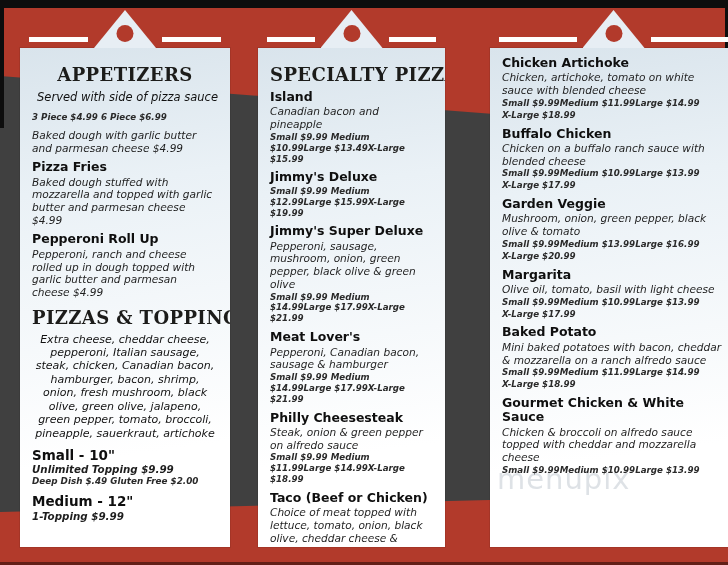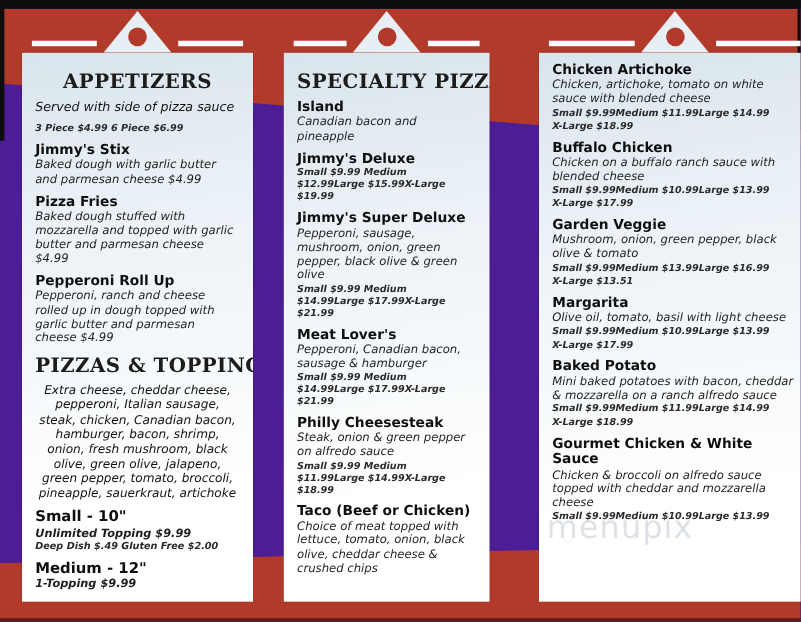--- a/index.html
+++ b/index.html
@@ -1,17 +1,17 @@
 <!DOCTYPE html>
 <html><head>
 <meta charset="utf-8">
 <style>
   html,body{margin:0;padding:0;background:#222;}
   #page{position:relative;width:728px;height:565px;overflow:hidden;
-        font-family:"DejaVu Sans","Liberation Sans",sans-serif;background:#4c1d95;}
+        font-family:"DejaVu Sans","Liberation Sans",sans-serif;background:#404040;}
   
   .bg{position:absolute;inset:0;pointer-events:none;}
   #bg-red-top{background:#b23a2b;clip-path:polygon(0 8px,728px 8px,728px 132px,0 76px);}
   #bg-red-bottom{background:#b23a2b;clip-path:polygon(0 512px,728px 494px,728px 565px,0 565px);}
   #bar-top{position:absolute;left:0;top:0;width:728px;height:8px;background:#0d0d0d;}
   #bar-bottom{position:absolute;left:0;bottom:0;width:728px;height:3px;background:rgba(0,0,0,.45);}
   #edge-left{position:absolute;left:0;top:0;width:4px;height:128px;background:#0d0d0d;}
   #edge-right{position:absolute;right:0;top:0;width:3px;height:118px;background:#0d0d0d;}
 
   
@@ -30,21 +30,21 @@
        width:17px;height:17px;border-radius:50%;background:#b23a2b;}
   .dash{position:absolute;top:-11px;height:5px;background:#ffffff;}
   .dash-l{left:9px;width:calc(50% - 46px);}
   .dash-r{right:9px;width:calc(50% - 46px);}
 
   .panel-content{position:absolute;inset:0;padding:8px 12px 4px 12px;overflow:hidden;
                  color:#1b1b1b;}
   .sec-title{font-family:"DejaVu Serif","Liberation Serif",serif;font-weight:700;
              font-size:18px;letter-spacing:.4px;text-align:center;color:#1c1c1a;
              margin:8px 0 5px 0;white-space:nowrap;}
-  .subtitle{font-size:11.5px;font-style:italic;text-align:left;margin:0 0 8px 0;color:#111;}
+  .subtitle{font-size:11.5px;font-style:italic;text-align:right;margin:0 0 8px 0;color:#111;}
   .toppings{font-size:11px;font-style:italic;text-align:center;line-height:1.22;
             margin:2px 0 8px 0;color:#111;}
   .item{margin:0 0 6px 0;}
   .item-name{font-size:12.5px;font-weight:bold;line-height:1.15;color:#0f0f0f;}
   .item-desc{font-size:10.6px;font-style:italic;line-height:1.2;color:#1e1e1e;margin-top:1px;}
   .item-prices{font-size:8.7px;font-style:italic;font-weight:bold;color:#2a2a2a;
                line-height:1.25;margin-top:1px;}
   .size{margin:0 0 7px 0;}
   .size-name{font-size:13.5px;font-weight:bold;line-height:1.15;color:#0f0f0f;}
   .size-sub1{font-size:10.3px;font-style:italic;color:#1e1e1e;line-height:1.25;font-weight:bold;}
@@ -71,21 +71,20 @@
     </div>
     <div class="dash dash-l"></div>
     <div class="dash dash-r"></div>
     <div class="panel-content">
         <div class="sec-title">APPETIZERS</div>
         <div class="subtitle">Served with side of pizza sauce</div>
         <div class="item">
           <div class="item-prices">3 Piece $4.99  6 Piece $6.99</div>
         </div>
         <div class="item">
-          <div class="item-name">Jimmy's Stix</div>
           <div class="item-desc">Baked dough with garlic butter and parmesan cheese $4.99</div>
         </div>
         <div class="item">
           <div class="item-name">Pizza Fries</div>
           <div class="item-desc">Baked dough stuffed with mozzarella and topped with garlic butter and parmesan cheese $4.99</div>
         </div>
         <div class="item">
           <div class="item-name">Pepperoni Roll Up</div>
           <div class="item-desc">Pepperoni, ranch and cheese rolled up in dough topped with garlic butter and parmesan cheese $4.99</div>
         </div>
@@ -108,20 +107,21 @@
       <div class="tri"></div>
       <div class="pep"></div>
     </div>
     <div class="dash dash-l"></div>
     <div class="dash dash-r"></div>
     <div class="panel-content">
         <div class="sec-title">SPECIALTY PIZZAS</div>
         <div class="item">
           <div class="item-name">Island</div>
           <div class="item-desc">Canadian bacon and pineapple</div>
+          <div class="item-prices">Small $9.99 Medium $10.99Large $13.49X-Large $15.99</div>
         </div>
         <div class="item">
           <div class="item-name">Jimmy's Deluxe</div>
           <div class="item-prices">Small $9.99 Medium $12.99Large $15.99X-Large $19.99</div>
         </div>
         <div class="item">
           <div class="item-name">Jimmy's Super Deluxe</div>
           <div class="item-desc">Pepperoni, sausage, mushroom, onion, green pepper, black olive &amp; green olive</div>
           <div class="item-prices">Small $9.99 Medium $14.99Large $17.99X-Large $21.99</div>
         </div>
@@ -159,21 +159,21 @@
         <div class="item">
           <div class="item-name">Buffalo Chicken</div>
           <div class="item-desc">Chicken on a buffalo ranch sauce with blended cheese</div>
           <div class="item-prices">Small $9.99Medium $10.99Large $13.99</div>
           <div class="item-prices">X-Large $17.99</div>
         </div>
         <div class="item">
           <div class="item-name">Garden Veggie</div>
           <div class="item-desc">Mushroom, onion, green pepper, black olive &amp; tomato</div>
           <div class="item-prices">Small $9.99Medium $13.99Large $16.99</div>
-          <div class="item-prices">X-Large $13.51</div>
+          <div class="item-prices">X-Large $20.99</div>
         </div>
         <div class="item">
           <div class="item-name">Margarita</div>
           <div class="item-desc">Olive oil, tomato, basil with light cheese</div>
           <div class="item-prices">Small $9.99Medium $10.99Large $13.99</div>
           <div class="item-prices">X-Large $17.99</div>
         </div>
         <div class="item">
           <div class="item-name">Baked Potato</div>
           <div class="item-desc">Mini baked potatoes with bacon, cheddar &amp; mozzarella on a ranch alfredo sauce</div>

